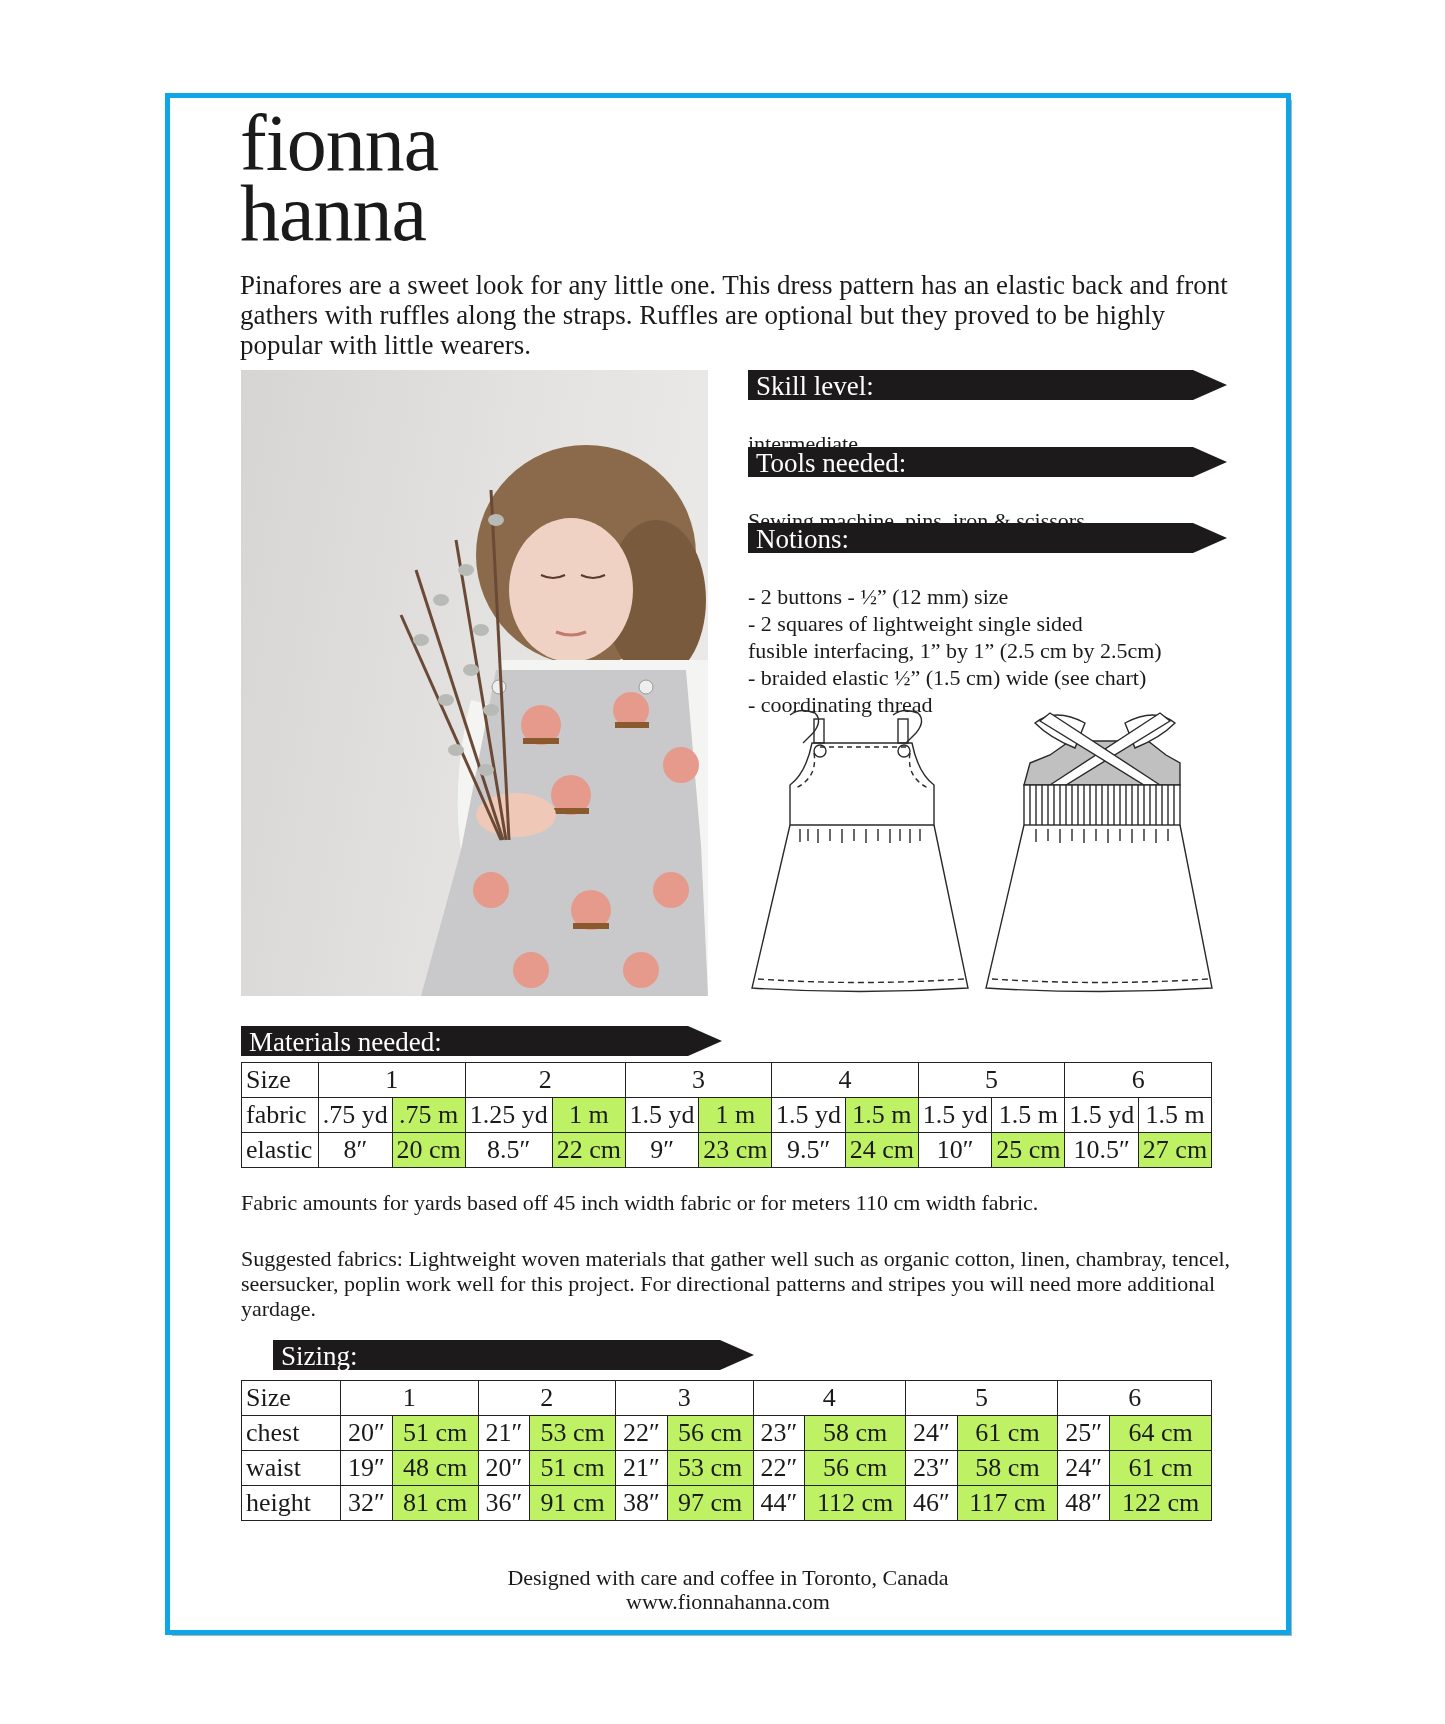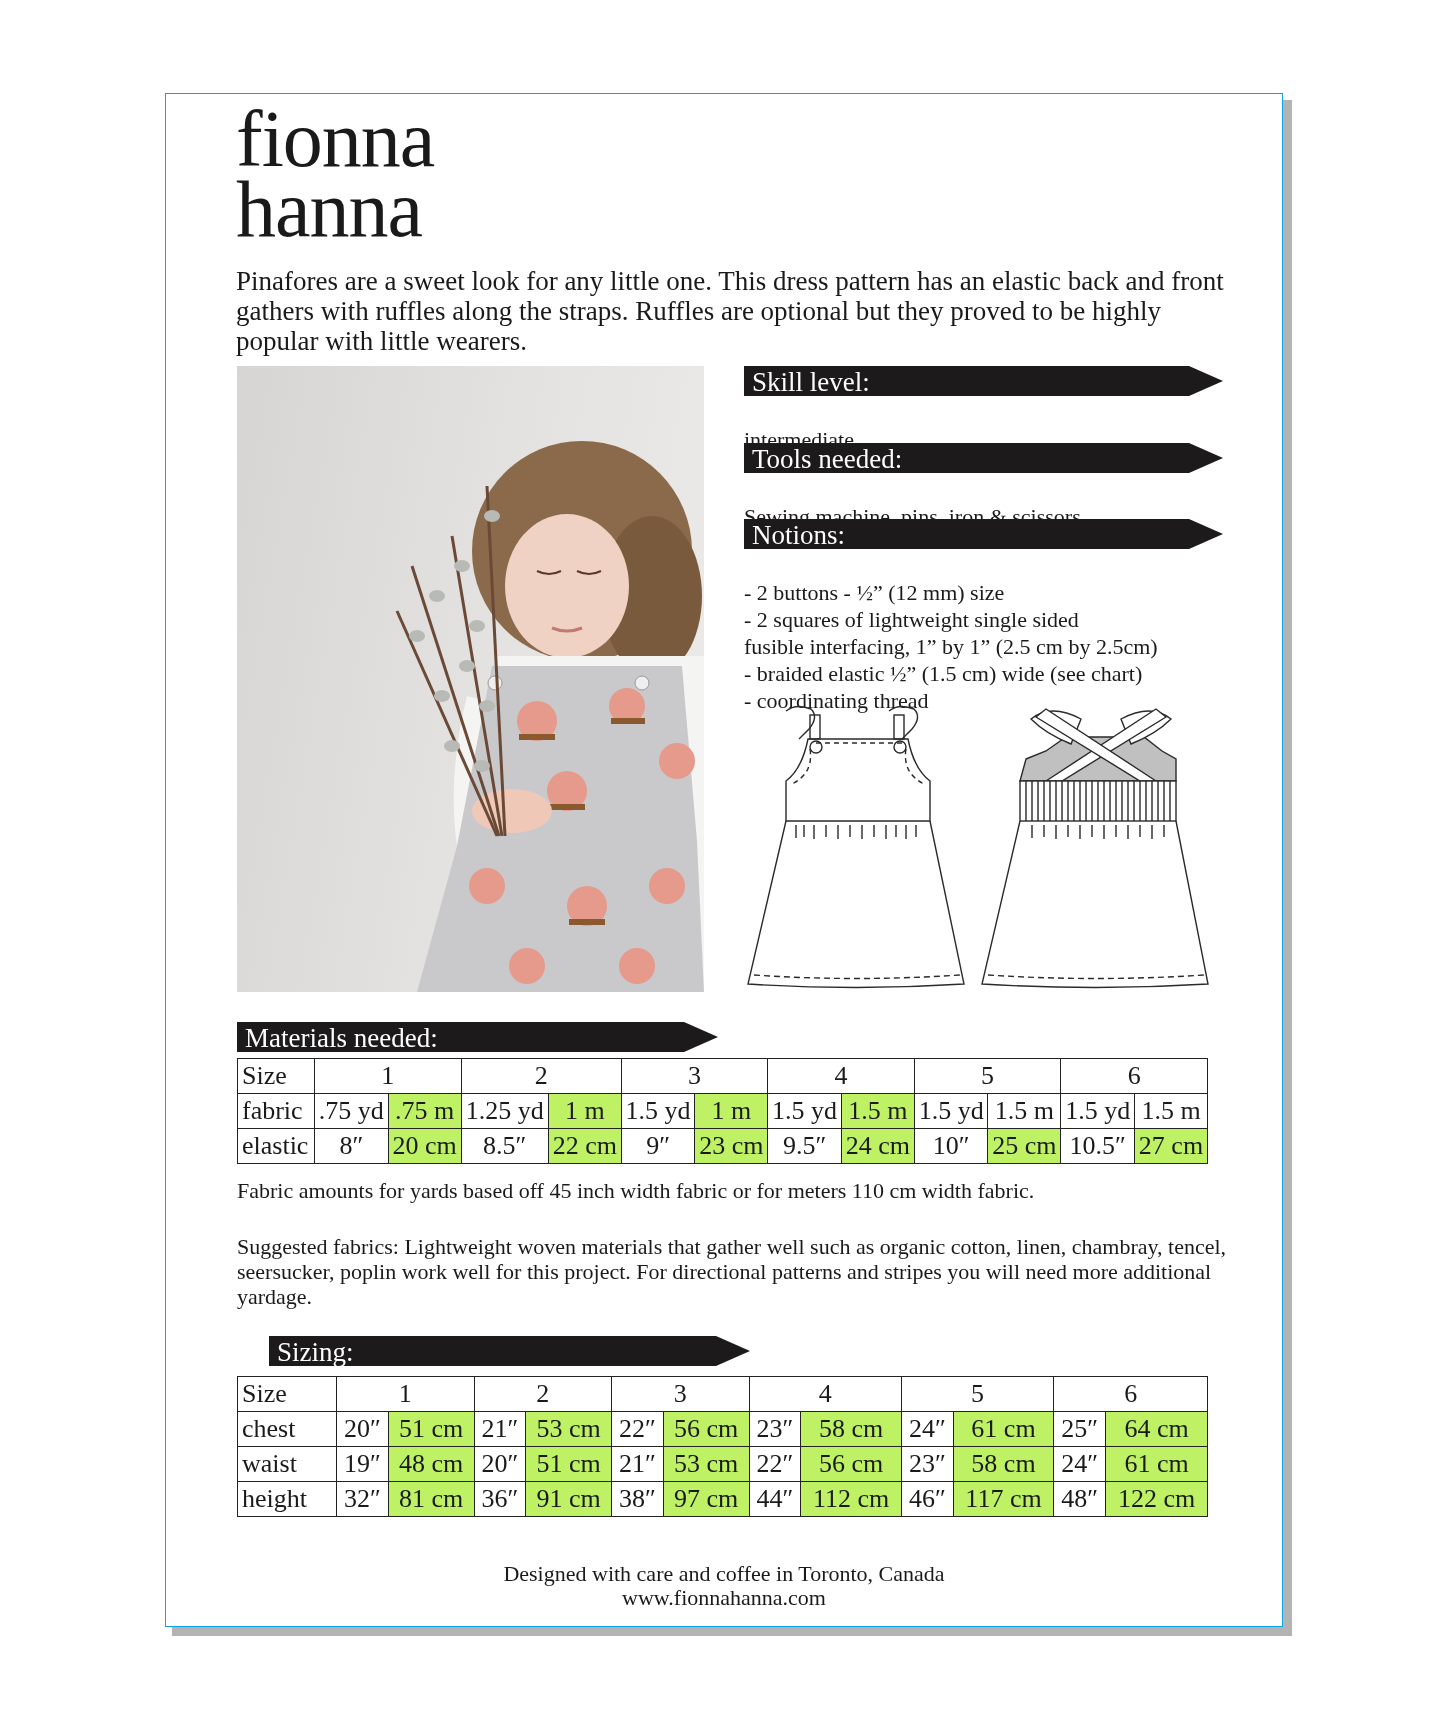--- a/index.html
+++ b/index.html
@@ -1,32 +1,32 @@
 <!DOCTYPE html>
 <html><head>
 <meta charset="utf-8">
 <style>
   html,body{margin:0;padding:0;background:#fff;}
   body{width:1445px;height:1724px;position:relative;overflow:hidden;font-family:"Liberation Serif","DejaVu Serif",serif;color:#1a1a1a;}
   .shadow{position:absolute;left:172px;top:100px;width:1120px;height:1536px;background:#b3b3b3;}
-  .page{position:absolute;left:165px;top:93px;width:1116px;height:1532px;background:#fff;border:1px solid #0ea5e9;}
+  .page{position:absolute;left:165px;top:93px;width:1116px;height:1532px;background:#fff;border:5px solid #0ea5e9;}
   .abs{position:absolute;}
   .logo{left:70px;top:10px;font-size:80px;line-height:70px;letter-spacing:-1px;}
   .title{right:60px;top:30px;text-align:right;font-size:38px;line-height:41px;}
   .intro{left:70px;top:172px;width:1000px;font-size:27px;line-height:30px;}
   .photo{left:71px;top:272px;width:467px;height:626px;overflow:hidden;background:linear-gradient(100deg,#d6d5d3 0%,#e4e3e1 55%,#ecebea 100%);}
   .banner{position:absolute;height:30px;background:#1c1a1a;color:#fff;font-size:27px;line-height:32px;padding-left:8px;box-sizing:border-box;}
   .banner .notch{position:absolute;right:0;top:0;width:0;height:0;border-top:15px solid #fff;border-bottom:15px solid #fff;border-left:34px solid transparent;}
   .sec-text{position:absolute;font-size:22px;line-height:27px;margin-top:32px;}
   .dress{position:absolute;}
   table.grid{position:absolute;border-collapse:collapse;font-size:26px;}
   table.grid td{border:1.5px solid #222;height:34px;text-align:center;padding:0 2px;white-space:nowrap;}
   table.grid td.lab{text-align:left;padding-left:4px;}
   table.grid td.g{background:#bef264;}
-  .para{position:absolute;font-size:22px;line-height:25px;}
+  .para{position:absolute;font-size:22px;line-height:25px;margin-top:8px;}
   .footer{position:absolute;left:0;width:1116px;text-align:center;font-size:22px;line-height:24px;}
 </style>
 </head>
 <body>
 
 <div class="shadow"></div>
 <div class="page">
 
   <div class="abs logo">
     <div>fionna</div>

